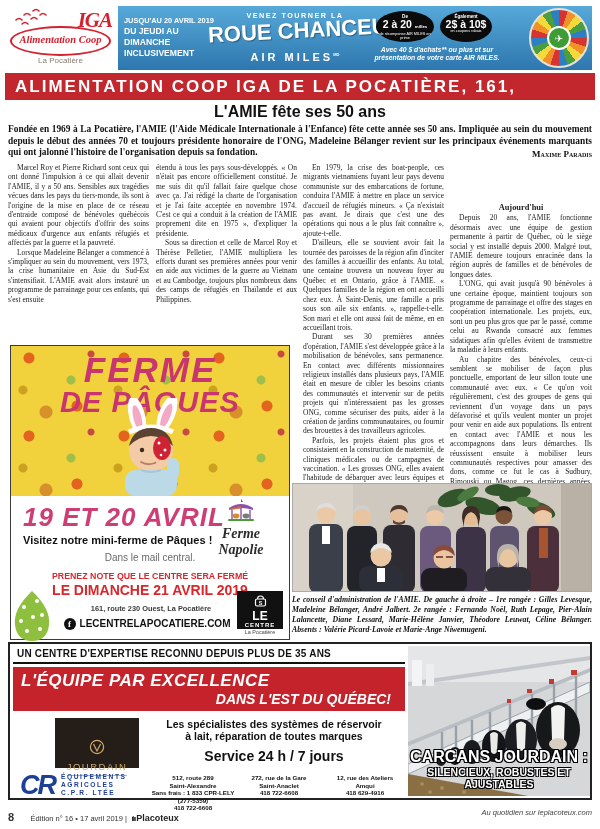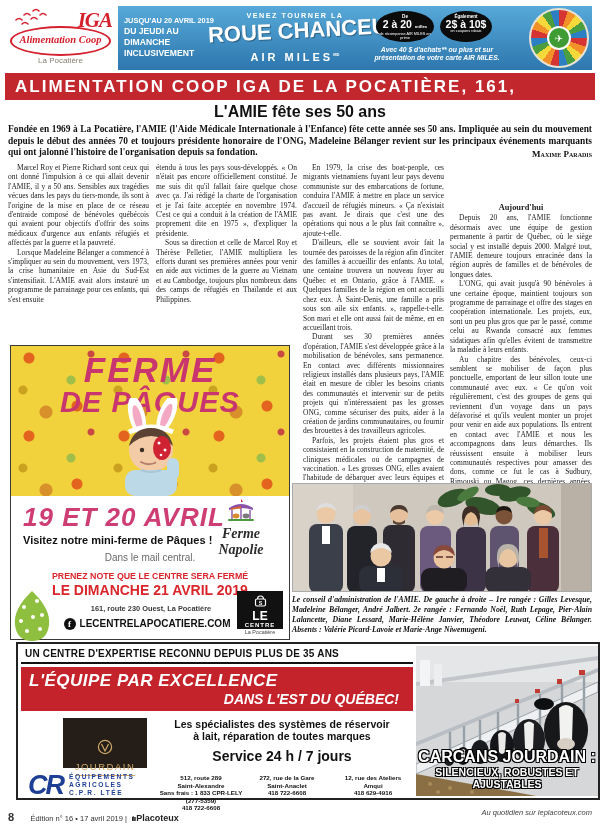--- a/index.html
+++ b/index.html
@@ -117,21 +117,21 @@
 
   
   .photo { position:absolute; left:292px; top:483px; width:300px; height:109px; z-index:5;
     background:#cfc8bf; border:1px solid #aaa; overflow:hidden; }
   .caption { position:absolute; left:292px; top:595px; width:300px; height:45px; z-index:5;
     background:#fff; font-size:7.8px; line-height:10px; font-style:italic; font-weight:bold;
     text-align:justify; color:#111; }
 
   
   .bottom-ad { position:absolute; left:8px; top:642px; width:584px; height:158px;
-    border:2px solid #222; background:#fff; z-index:6; font-family:"Liberation Sans",sans-serif;margin-left:8px; }
+    border:2px solid #222; background:#fff; z-index:6; font-family:"Liberation Sans",sans-serif; }
   .ba-top { position:absolute; left:3px; top:2px; width:392px; font-size:10px; font-weight:bold;
     color:#111; padding:2px 0 3px 4px; border-bottom:2px solid #111; letter-spacing:.2px; }
   .ba-red { position:absolute; left:3px; top:23px; width:392px; height:44px; background:#c4232b;
     color:#fff; font-style:italic; font-weight:bold; }
   .ba-red1 { padding:4px 0 0 8px; font-size:17px; letter-spacing:.5px; }
   .ba-red2 { text-align:right; padding-right:14px; font-size:14px; }
   .jourdain { position:absolute; left:45px; top:74px; width:84px; height:50px; background:#241d18;
     text-align:center; padding-top:21px; }
   .jd-name { color:#cfa96b; font-size:9.5px; letter-spacing:1.5px; margin-top:2px; }
   .jd-rule { width:60px; height:1px; background:#cfa96b; margin:3px auto 0; }

